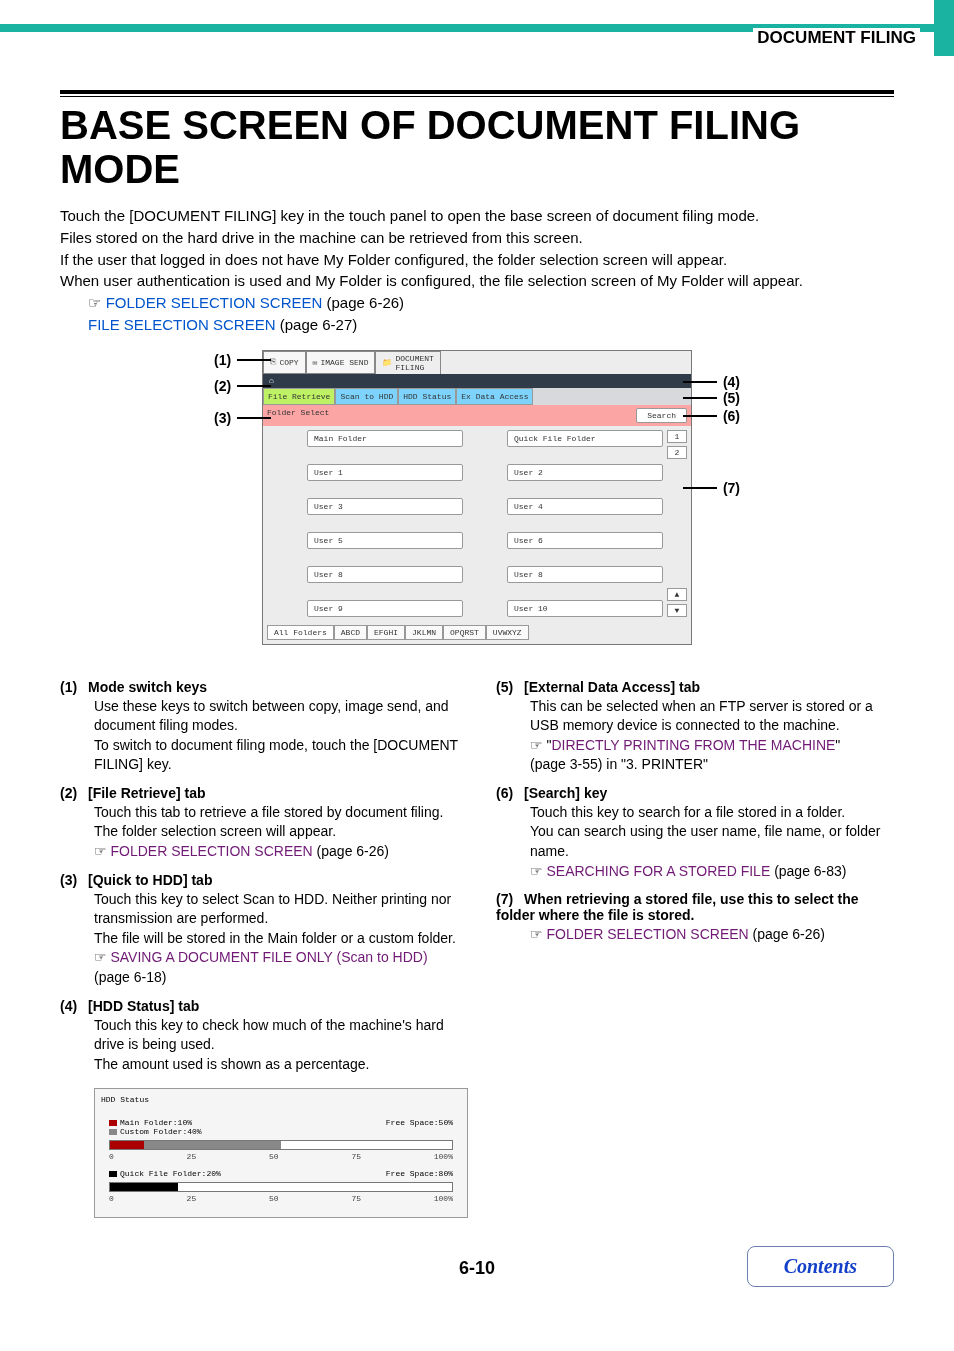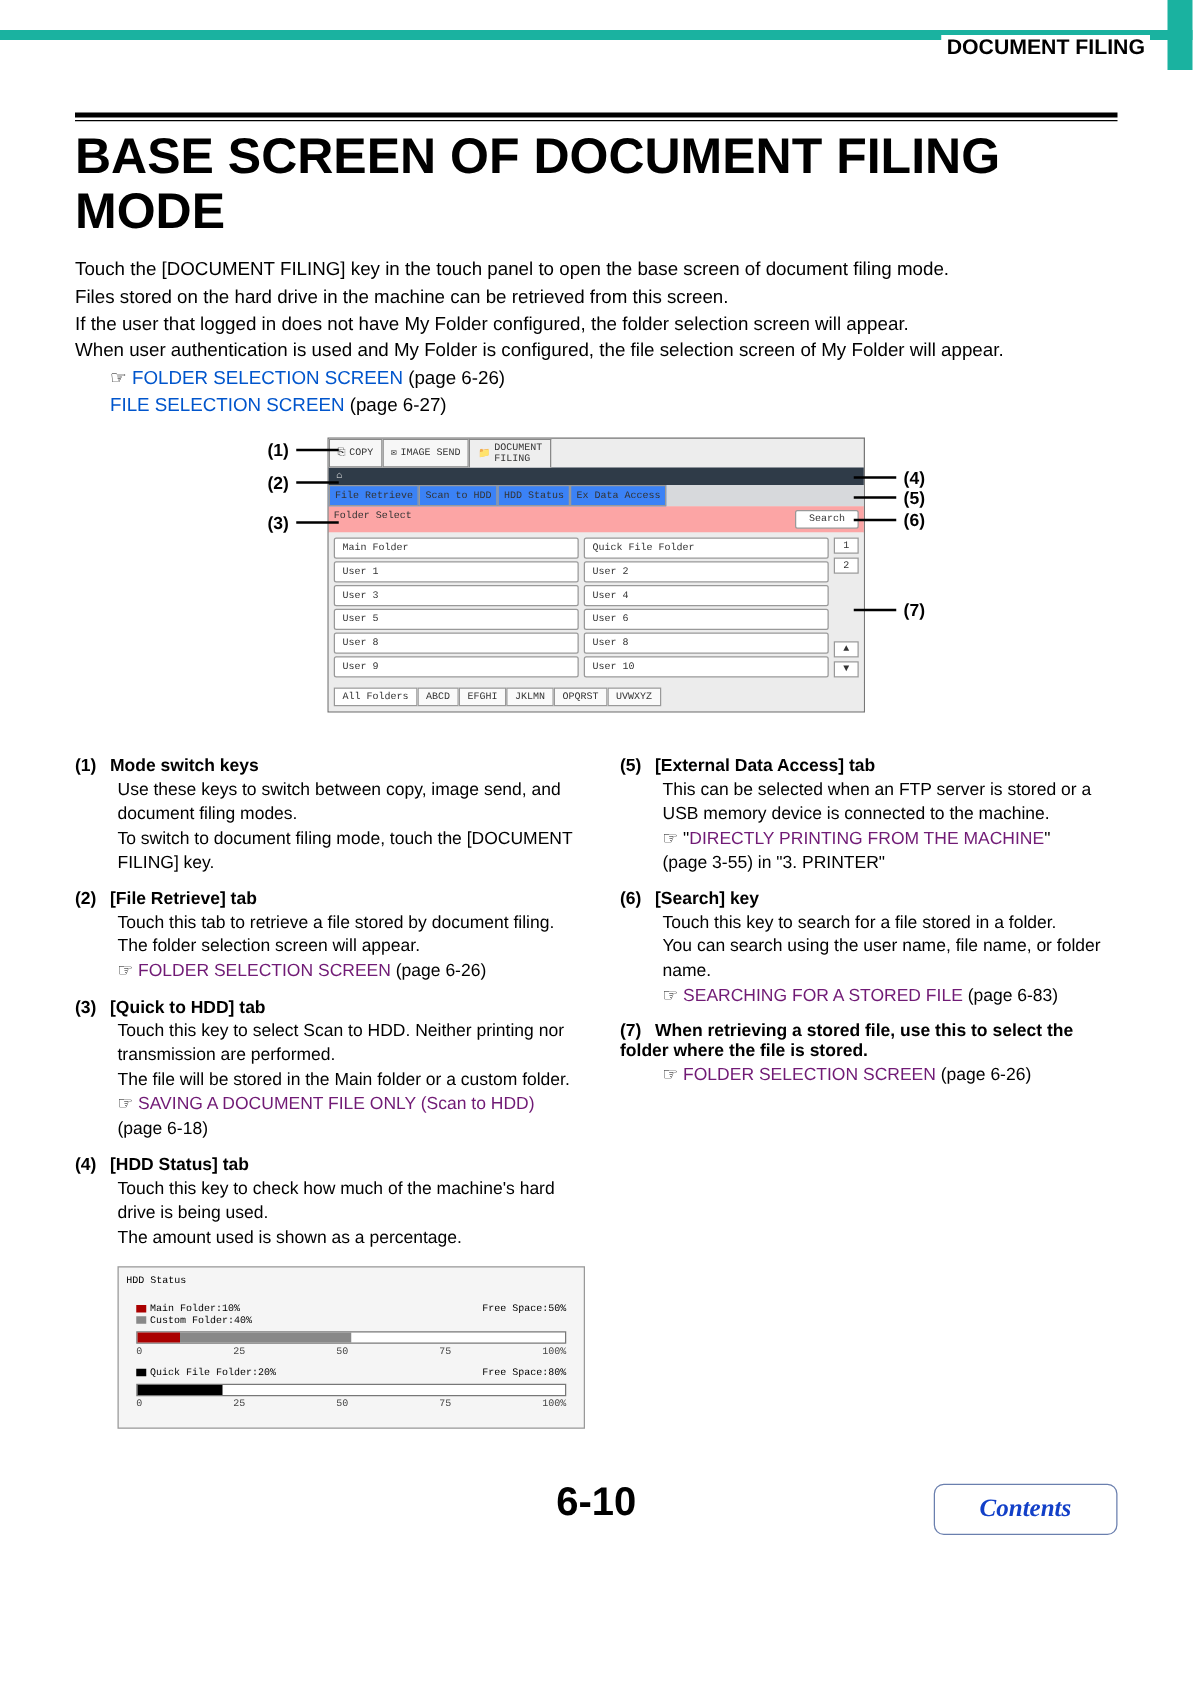--- a/index.html
+++ b/index.html
@@ -84,41 +84,41 @@
   .toolbar{
     background:#2f3b48;
     height:14px;
     display:flex;align-items:center;
     padding-left:6px;
   }
   .home-icon{color:#e8e8e8;}
   .tabs-row{display:flex;gap:0;background:#d7d9dc;}
   .func-tab{
     border:1px solid #999;
-    background:#3b82f6;
+    background:#7dd3fc;
     padding:3px 4px;
     text-align:center;
     flex:0 0 auto;
   }
-  .func-tab.active{background:#3b82f6;}
+  .func-tab.active{background:#bef264;}
   .label-row{
     display:flex;justify-content:space-between;
     padding:3px 4px;
     background:#fca5a5;
   }
   .search-btn{
     border:1px solid #999;background:#fff;padding:2px 10px;border-radius:2px;
   }
   .folder-grid{
     display:flex;
     padding:4px;
     gap:4px;
     background:#ececec;
   }
-  .col{flex:1;display:flex;flex-direction:column;gap:2px;}
+  .col{flex:1;display:flex;flex-direction:column;gap:17px;margin-left:40px;}
   .folder-btn{
     border:1px solid #999;background:#fff;padding:3px 6px;border-radius:2px;
     text-align:left;
   }
   .side-ctrl{width:20px;display:flex;flex-direction:column;gap:3px;align-items:stretch;}
   .side-box{border:1px solid #999;background:#fff;text-align:center;padding:1px 0;}
   .alpha-row{display:flex;padding:4px;gap:0;background:#ececec;}
   .alpha-tab{border:1px solid #999;background:#fafafa;padding:2px 6px;}
   .alpha-tab:first-child{background:#fff;}
 
@@ -164,21 +164,21 @@
   .sq-dark{background:#a00;}
   .sq-grey{background:#888;}
   .sq-black{background:#000;}
   .bar-track{position:relative;height:8px;border:1px solid #777;margin:4px 8px 0 8px;background:#fff;}
   .bar-seg{position:absolute;top:0;bottom:0;}
   .ticks{display:flex;justify-content:space-between;padding:2px 8px 8px 8px;color:#444;}
 
   
   .pgnum{
     text-align:center;
-    font-size:32px;
+    font-size:18px;
     font-weight:bold;
     margin-top:40px;
   }
   .contents-btn{
     position:absolute;
     right:60px;
     bottom:32px;
     border:1px solid #6a7fae;
     border-radius:8px;
     padding:8px 36px;

